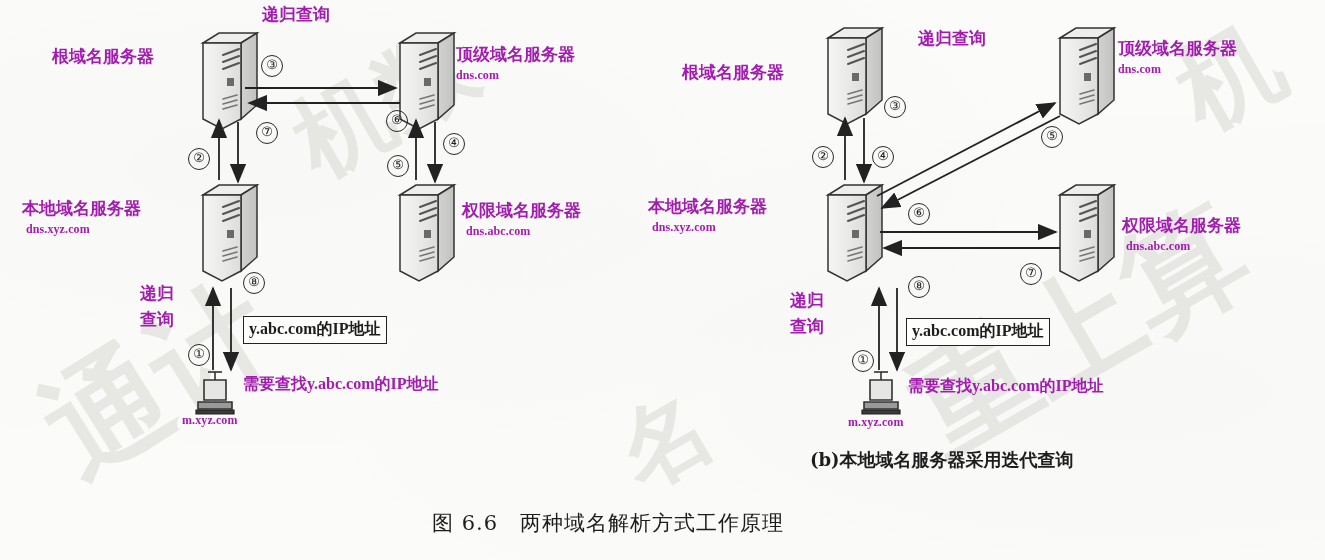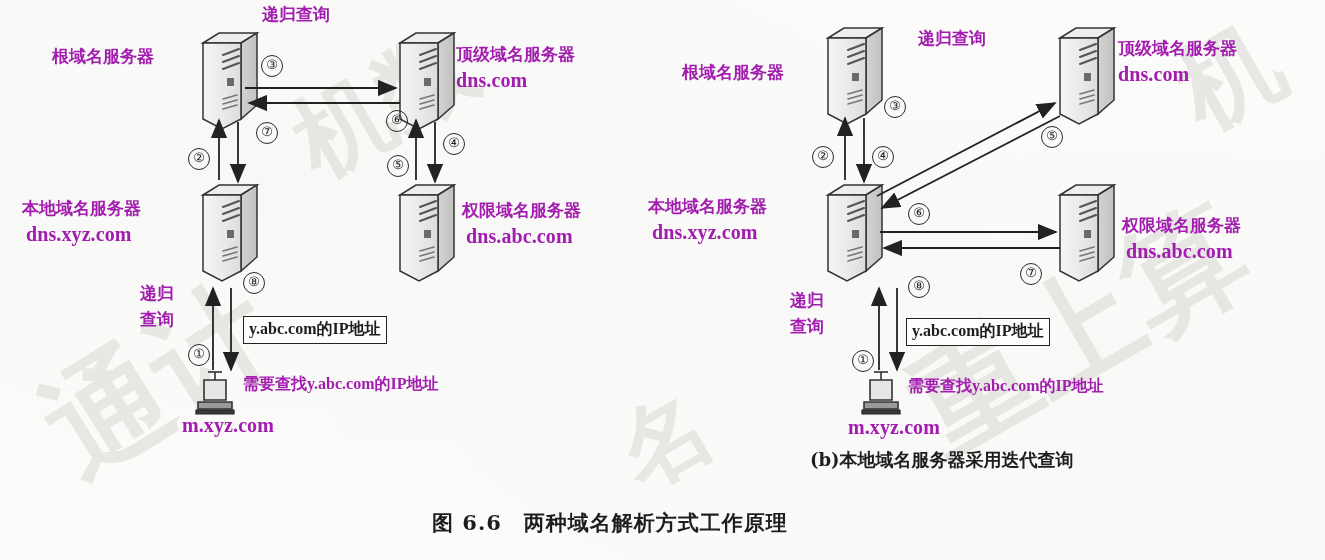--- a/index.html
+++ b/index.html
@@ -81,26 +81,26 @@
   }
   .panel-caption {
     position: absolute;
     font-size: 18px;
     font-weight: 700;
     white-space: nowrap;
   }
   .fig-caption {
     position: absolute;
     font-size: 21px;
-    font-weight: 700;
+    font-weight: 400;
     white-space: nowrap;
     letter-spacing: 1px;
   }
   .node-name { font-size: 17px; }
-  .node-dom  { font-size: 20px; }
+  .node-dom  { font-size: 12px; }
   .qlabel { font-size: 17px; font-weight: 600; }
 </style>
 </head>
 <body>
 
 <div id="page">
 
   <div class="paper-tint"></div>
 
   <div class="wm" style="left:40px;top:300px;font-size:120px;transform:rotate(-32deg);">通计</div>

